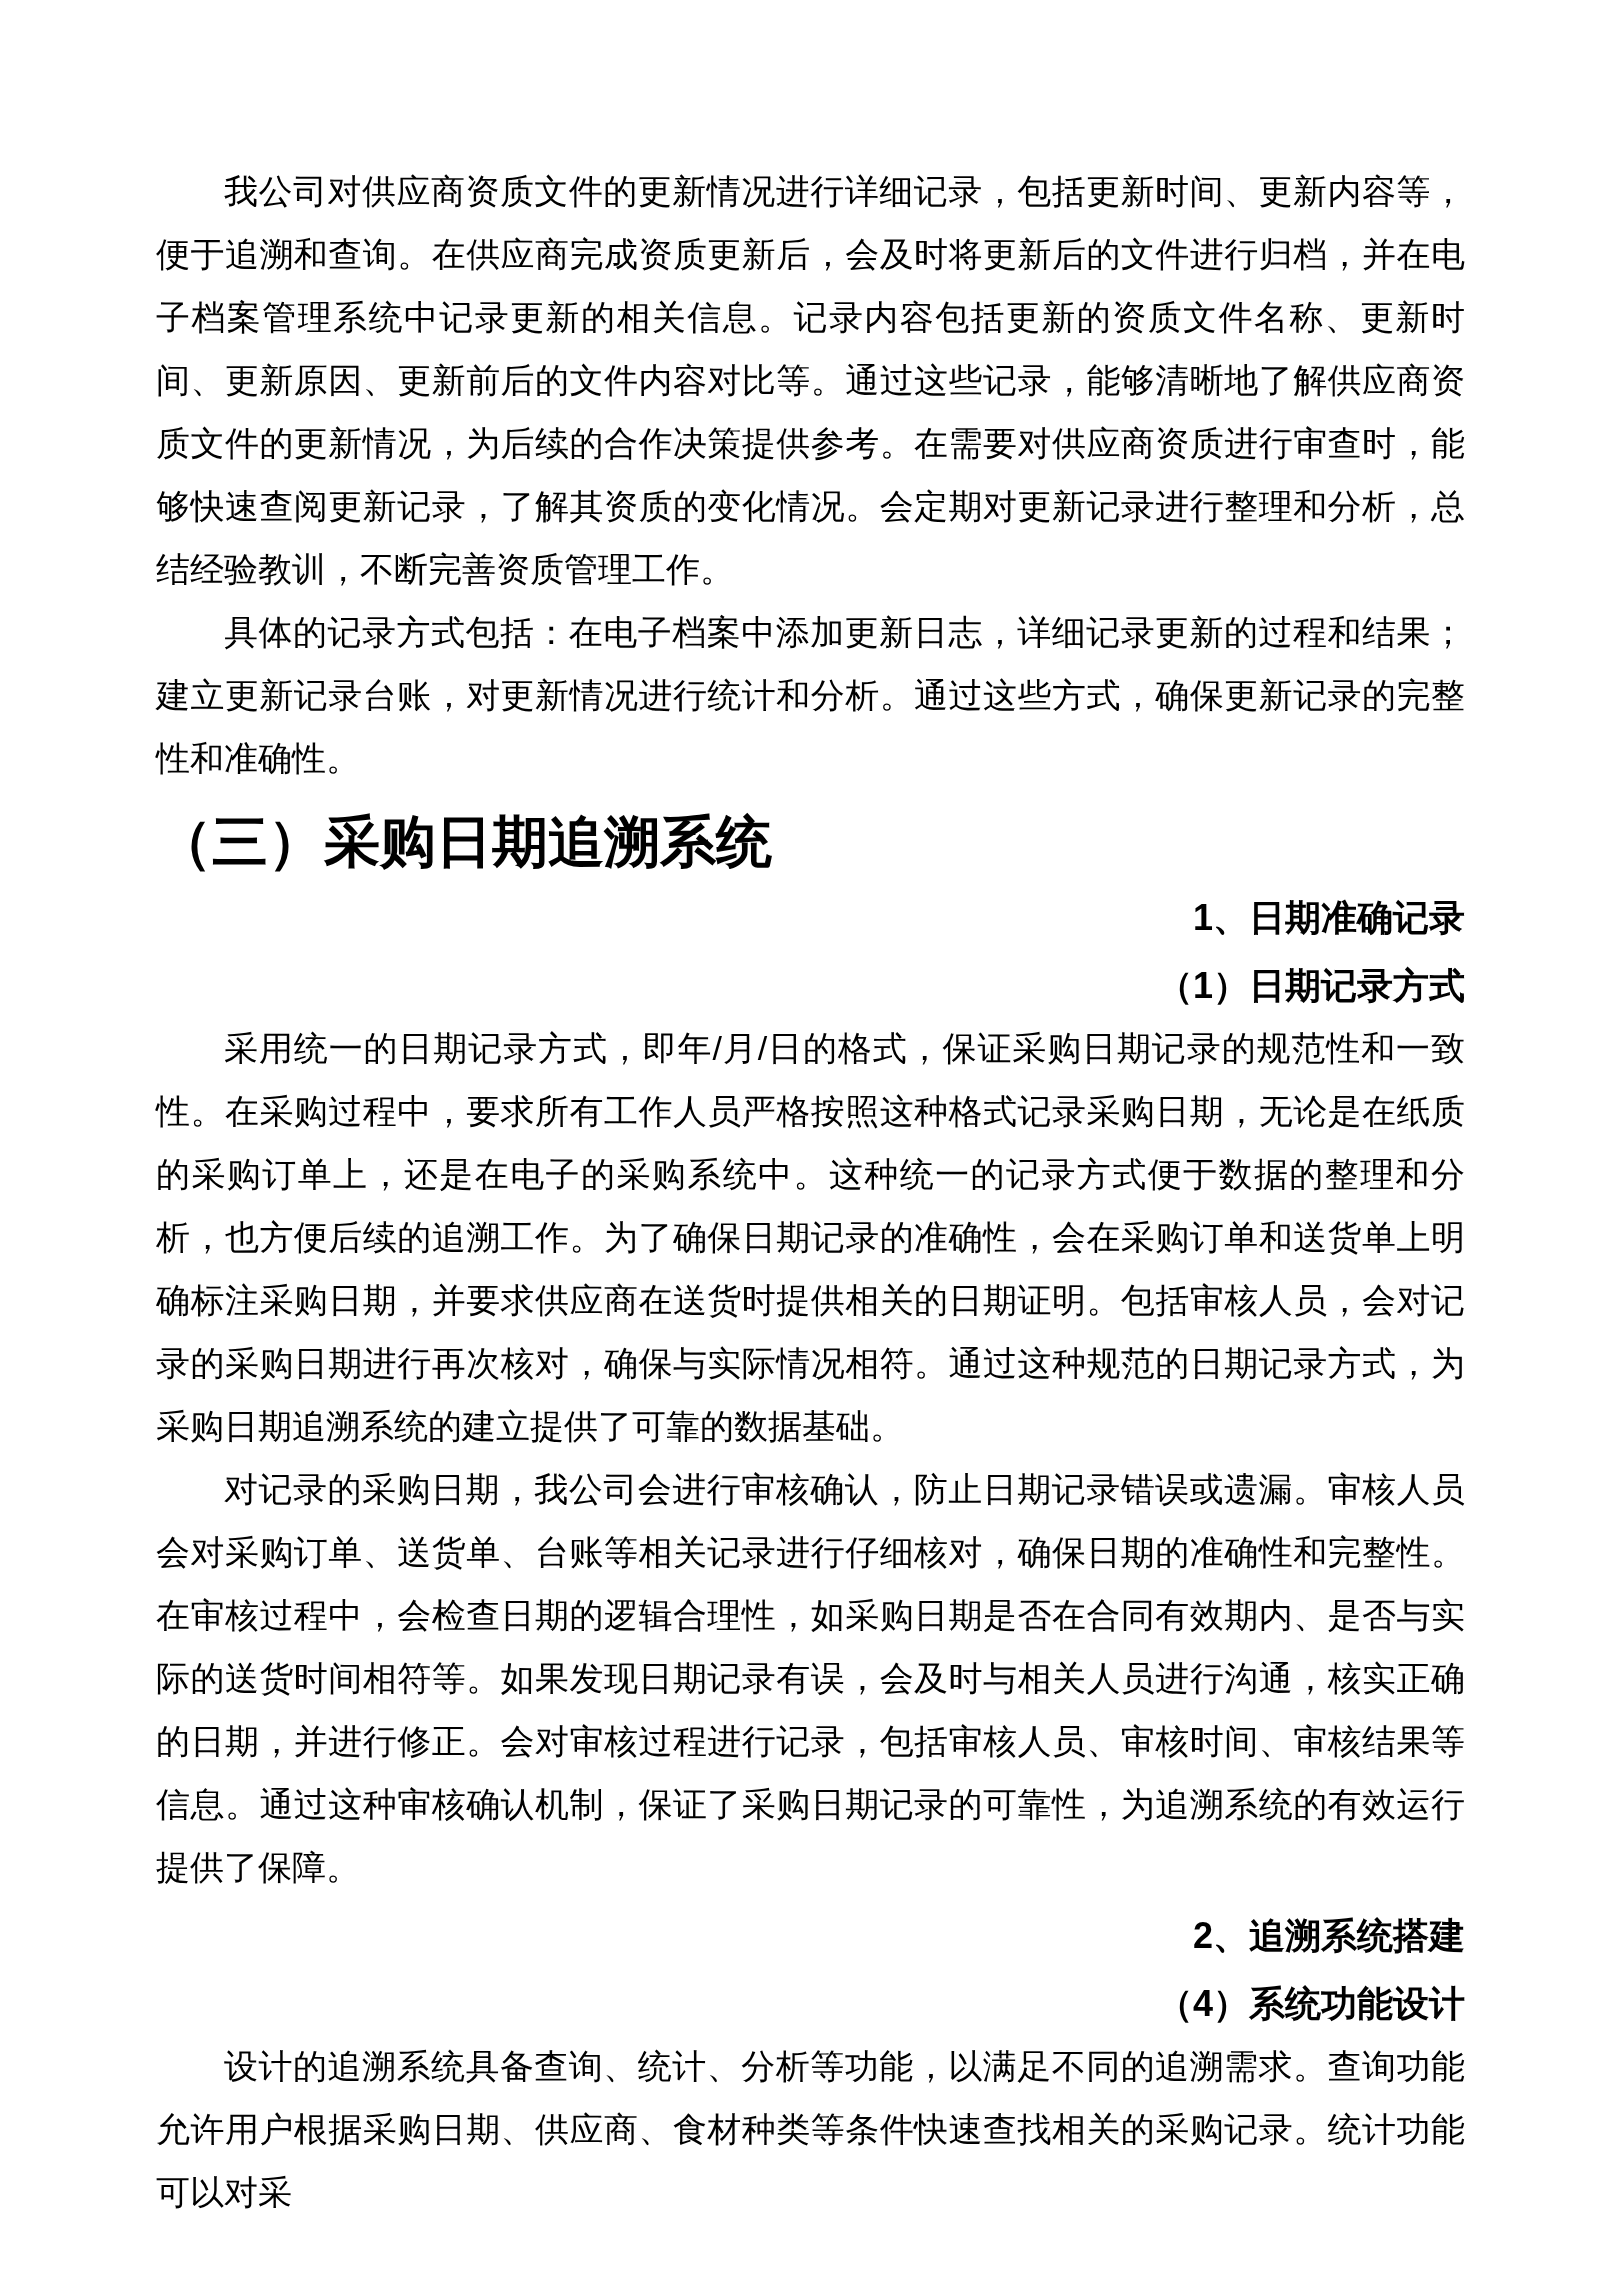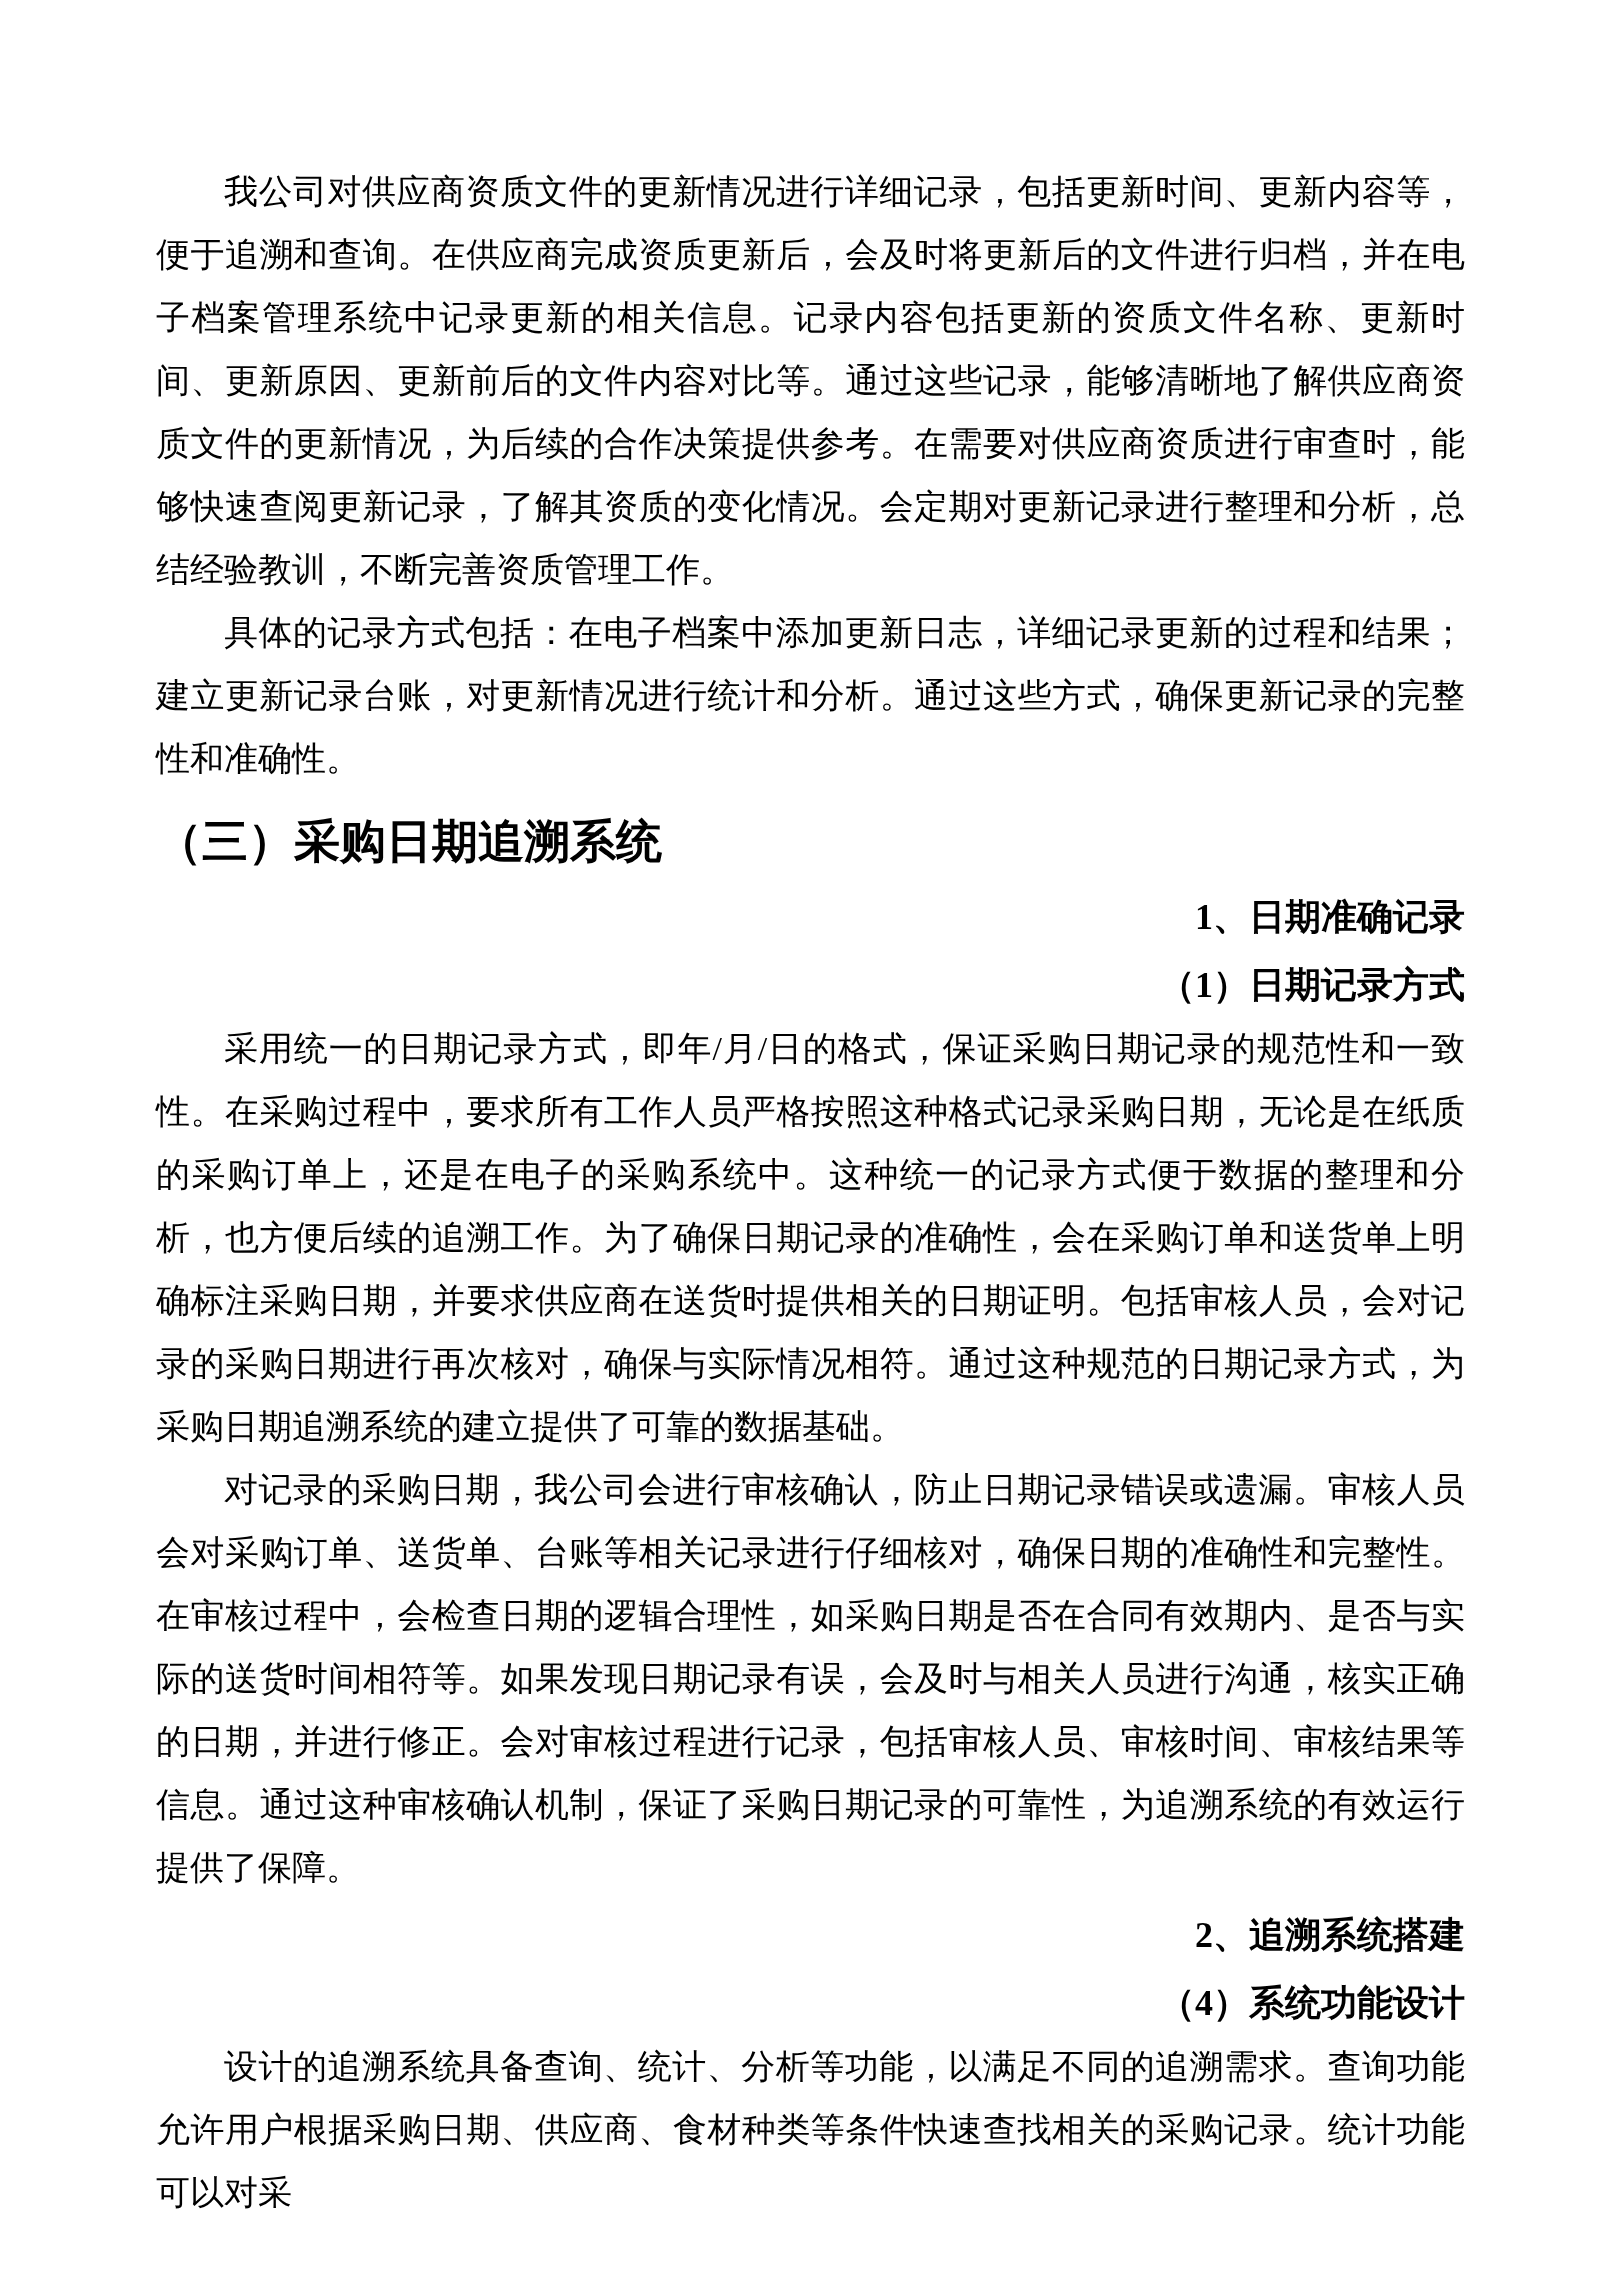--- a/index.html
+++ b/index.html
@@ -6,39 +6,39 @@
     margin: 0;
     padding: 0;
     background: #ffffff;
   }
   .page {
     position: relative;
     width: 1623px;
     height: 2295px;
     background: #ffffff;
     overflow: hidden;
-    font-family: Liberation Serif, serif;
+    font-family: Liberation Sans, sans-serif;
     color: #000000;
   }
   .content {
     position: absolute;
     left: 156px;
     top: 160px;
     width: 1309px;
   }
   .para {
     font-size: 34px;
     line-height: 63px;
     text-align: justify;
     text-indent: 2em;
     margin: 0;
     word-break: break-all;
   }
   .h-section {
-    font-size: 46px;
+    font-size: 56px;
     line-height: 76px;
     font-weight: bold;
     margin: 14.4px 0 0 0;
   }
   .h-sub, .h-subsub {
     font-size: 36px;
     line-height: 63px;
     font-weight: bold;
     margin: 5.2px 0 0 0;
     text-align: right;

